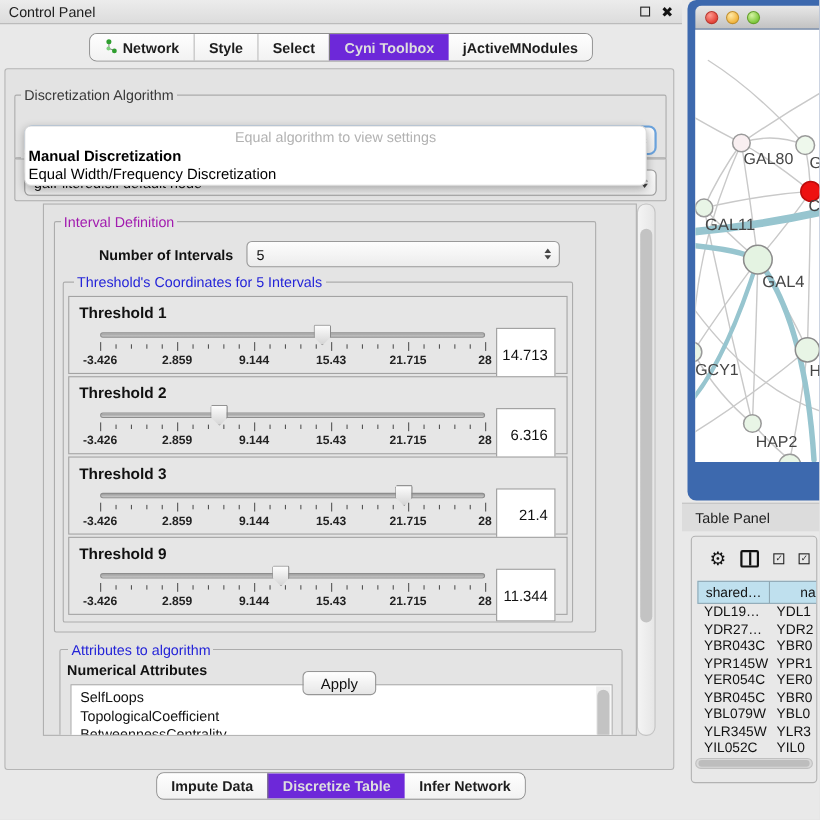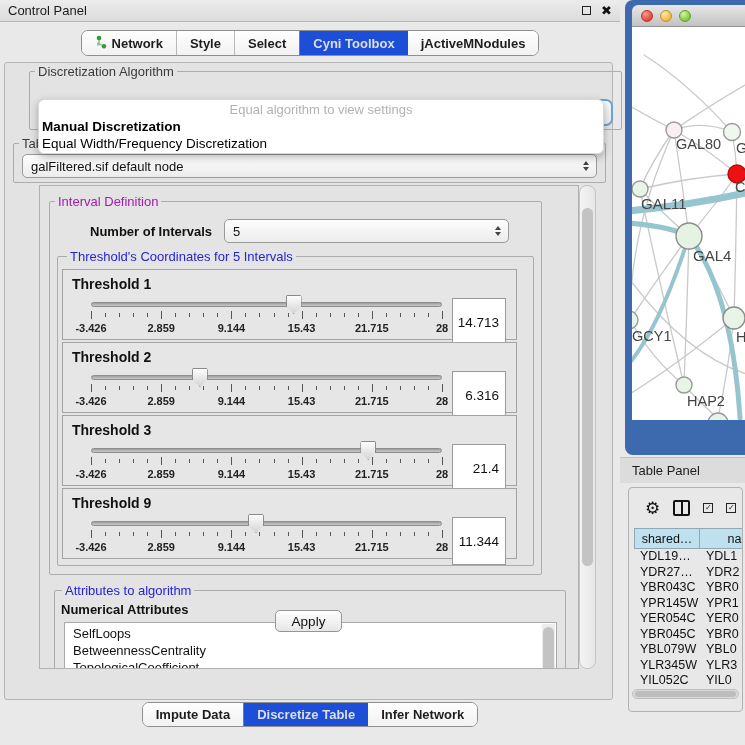--- a/index.html
+++ b/index.html
@@ -15,32 +15,32 @@
   .titlebar .spacer { flex:1; }
   .float-icon { width:9px; height:9px; border:1.6px solid #222; margin-right:10px; }
   .close-icon { font-size:13px; font-weight:bold; color:#111; line-height:1; }
 
   .tabbar { position:absolute; left:0; top:30px; width:620px; display:flex; justify-content:center; }
   .tabgroup { display:inline-flex; border:1px solid #8f8f8f; border-radius:7px; overflow:hidden;
     background:#fdfdfd; height:26px; }
   .tab { display:flex; align-items:center; gap:5px; padding:0 13px; font-size:13px; font-weight:bold;
     color:#1d1d1d; border-left:1px solid #b9b9b9; background:linear-gradient(#fefefe,#f2f2f2); cursor:default; }
   .tab:first-child { border-left:none; }
-  .tab.selected { background:#1d4ed8; color:#dedede; border-left-color:#7b7b7b; }
+  .tab.selected { background:#6d28d9; color:#dedede; border-left-color:#7b7b7b; }
   .tab.selected + .tab { border-left:none; }
 
   .main-panel { position:absolute; left:4px; top:62px; width:609px; height:638px;
     background:#e3e3e3; border:1px solid #b5b5b5; border-radius:3px; }
 
   fieldset.group { border:1px solid #acacac; border-radius:2px; }
   fieldset.group legend { font-size:13px; color:#3a3a3a; padding:0 3px; margin-left:5px; }
   fieldset.group legend.green { color:#a21caf; }
   fieldset.group legend.blue { color:#2424d8; }
 
-  .disc-group { position:absolute; left:8px; top:1px; width:593px; height:66px;margin-left:16px; }
+  .disc-group { position:absolute; left:8px; top:16px; width:593px; height:66px; }
   .algo-combo { position:absolute; left:8px; top:20px; right:8px; height:27px;
     border:2px solid #6ba3dd; border-radius:7px; background:linear-gradient(#fbfbfb,#ebebeb); }
   .combo-spin { position:absolute; right:7px; top:50%; transform:translateY(-50%);
     display:flex; flex-direction:column; gap:2px; }
   .combo-spin .up { width:0; height:0; border-left:3.5px solid transparent; border-right:3.5px solid transparent; border-bottom:4.5px solid #444; }
   .combo-spin .dn { width:0; height:0; border-left:3.5px solid transparent; border-right:3.5px solid transparent; border-top:4.5px solid #444; }
 
   .popup { position:absolute; left:8px; top:20px; width:566px; height:55px; z-index:40;
     background:#ffffff; border:1px solid #d8d8d8; border-radius:6px;
     box-shadow:0 3px 8px rgba(0,0,0,.28); padding-top:1px; }
@@ -59,21 +59,21 @@
   .vscrollbar { position:absolute; left:574px; top:122px; width:17px; height:484px;
     background:linear-gradient(90deg,#f4f4f4,#e6e6e6); border:1px solid #c4c4c4; border-radius:8px; }
   .vthumb { position:absolute; left:2px; width:11px; border-radius:6px; background:#c3c3c3; }
   .vscrollbar .vthumb { top:22px; height:358px; }
 
   .interval-group { margin:8px 36px 0 9px; padding-bottom:8px; background:#e4e4e4; }
   .noi-row { display:flex; align-items:center; margin:10px 18px 4px 40px; }
   .noi-label { font-size:13px; font-weight:bold; color:#111; margin-right:12px; }
   .noi-combo { flex:1; height:24px; max-width:285px; }
 
-  .thr-group { margin:6px 7px 0 7px; padding:5px 16px 4px 4px; }
+  .thr-group { margin:6px 20px 0 7px; padding:5px 4px 4px 4px; }
   .thr-panel { border:1px solid #a3a3a3; background:#e6e6e6; margin-bottom:2px; position:relative; height:71px; }
   .thr-title { font-size:14px; font-weight:bold; color:#111; padding:6px 0 0 9px; }
   .thr-body { position:absolute; left:0; right:0; top:24px; display:flex; }
   .slider-area { position:relative; flex:1; margin-left:28px; margin-right:10px; height:46px; }
   .track { position:absolute; left:0; right:0; top:8px; height:5px; border-radius:3px;
     background:linear-gradient(#9e9e9e,#c9c9c9); border:1px solid #8d8d8d; }
   .thumb { position:absolute; top:1px; width:16px; height:19px; margin-left:-8px;
     background:linear-gradient(#fdfdfd,#d5d5d5); border:1px solid #8a8a8a;
     clip-path:polygon(8% 0,92% 0,100% 10%,100% 58%,50% 100%,0 58%,0 10%); }
   .ruler { position:absolute; left:0; right:0; top:17px; height:9px; }
@@ -410,22 +410,22 @@
               </div>
           </fieldset>
         </fieldset>
 
         <fieldset class="group attrs-group">
           <legend class="blue">Attributes to algorithm</legend>
           <div class="attrs-title">Numerical Attributes</div>
           <div class="listbox">
             <ul id="attr-list">
                 <li>SelfLoops</li>
+                <li>TopologicalCoefficient</li>
                 <li>BetweennessCentrality</li>
-                <li>TopologicalCoefficient</li>
               </ul>
             <div class="list-vscroll">
                 <div class="vthumb"></div>
               </div>
           </div>
         </fieldset>
       </div>
       <div class="vscrollbar">
           <div class="vthumb"></div>
         </div>

